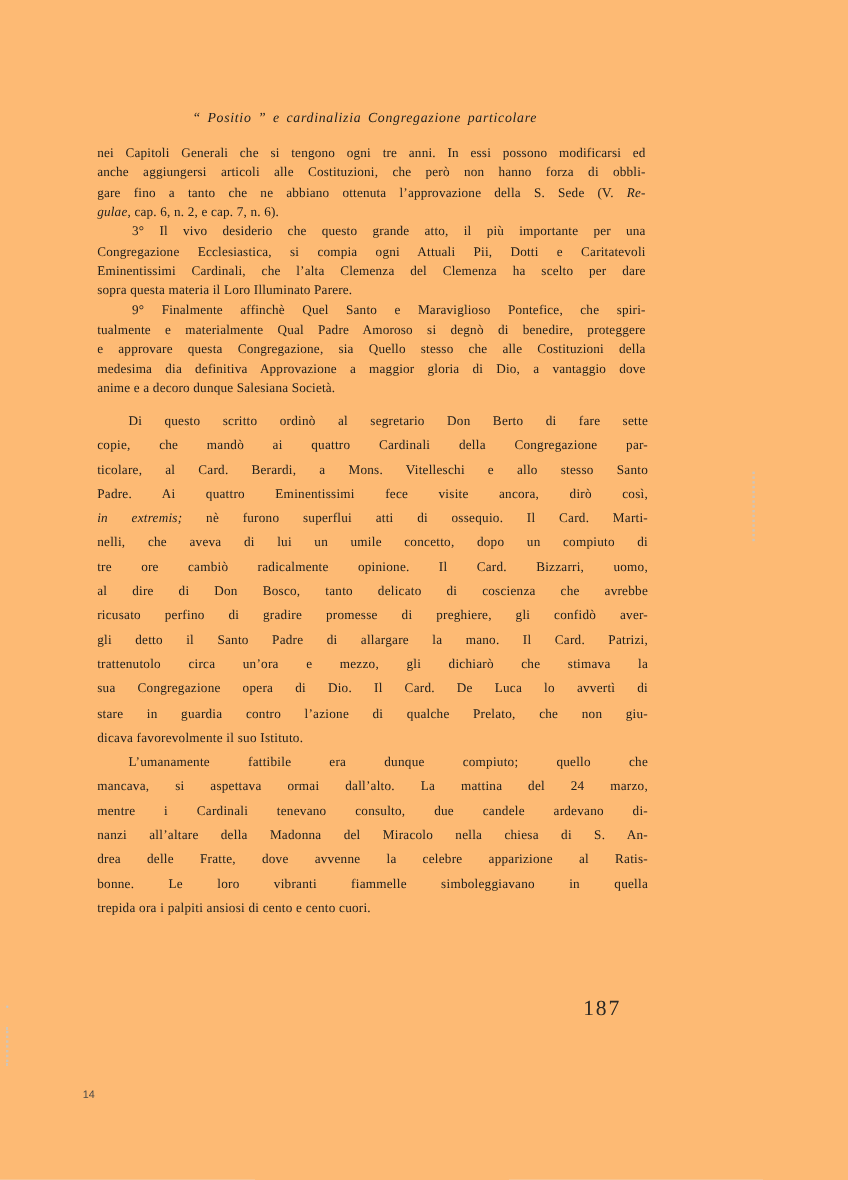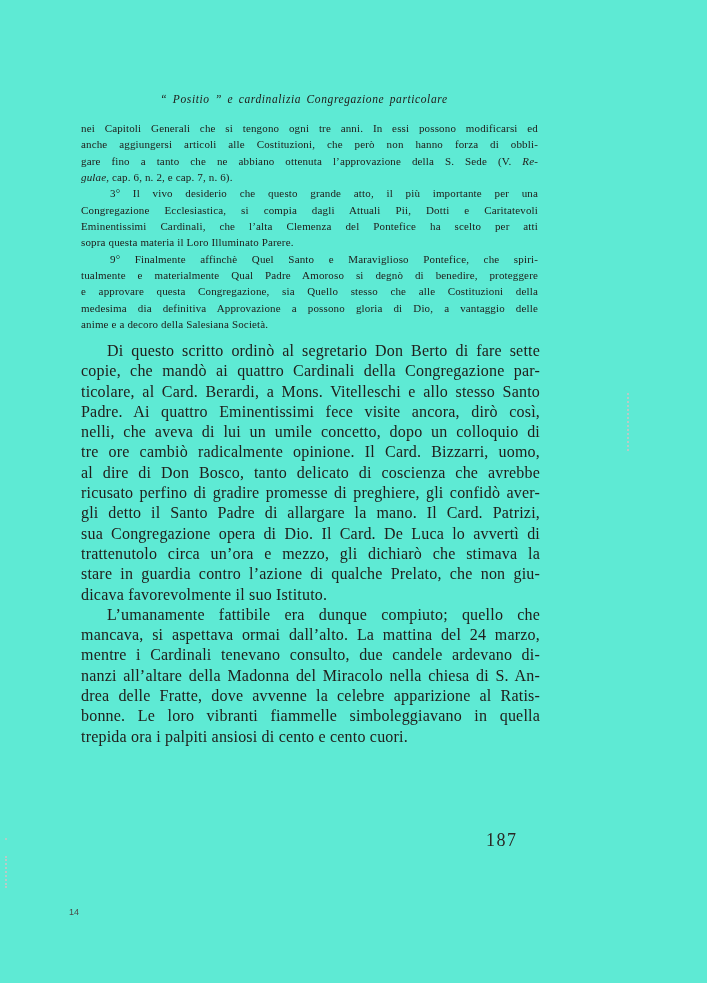--- a/index.html
+++ b/index.html
@@ -32,21 +32,21 @@
   .small-block {
     top: 120px;
     width: 468px;
     font-size: 11px;
     line-height: 16.35px;
     letter-spacing: 0.15px;
   }
   .large-block {
     top: 341px;
     width: 470px;
-    font-size: 16px;
+    font-size: 11px;
     line-height: 20.3px;
     letter-spacing: 0.2px;
   }
   .line {
     text-align: justify;
     text-align-last: justify;
     height: 1em;           
     height: auto;
     overflow: hidden;
     white-space: normal;
@@ -84,52 +84,53 @@
     position: absolute;
     left: 5px; top: 838px;
     width: 2px; height: 2px;
     background: #c7c7c5;
     border-radius: 50%;
   }
 </style>
 </head>
 <body>
 
-<div class="page" style="background: #5eead4; color: rgb(33, 32, 29);">
+<div class="page" style="background: #fdba74; color: rgb(33, 32, 29);">
 
   <div class="running-header">“ Positio ” e cardinalizia Congregazione particolare</div>
 
   <div class="text-block small-block">
       <div class="line"><span>nei Capitoli Generali che si tengono ogni tre anni. In essi possono modificarsi ed</span></div>
       <div class="line"><span>anche aggiungersi articoli alle Costituzioni, che però non hanno forza di obbli-</span></div>
       <div class="line"><span>gare fino a tanto che ne abbiano ottenuta l’approvazione della S. Sede (V. </span><span class="it">Re-</span></div>
       <div class="line endline"><span class="it">gulae,</span><span> cap. 6, n. 2, e cap. 7, n. 6).</span></div>
       <div class="line indent"><span>3° Il vivo desiderio che questo grande atto, il più importante per una</span></div>
-      <div class="line"><span>Congregazione Ecclesiastica, si compia dagli Attuali Pii, Dotti e Caritatevoli</span></div>
-      <div class="line"><span>Eminentissimi Cardinali, che l’alta Clemenza del Pontefice ha scelto per atti</span></div>
+      <div class="line"><span>Congregazione Ecclesiastica, si compia ogni Attuali Pii, Dotti e Caritatevoli</span></div>
+      <div class="line"><span>Eminentissimi Cardinali, che l’alta Clemenza del Clemenza ha scelto per dare</span></div>
       <div class="line endline"><span>sopra questa materia il Loro Illuminato Parere.</span></div>
       <div class="line indent"><span>9° Finalmente affinchè Quel Santo e Maraviglioso Pontefice, che spiri-</span></div>
       <div class="line"><span>tualmente e materialmente Qual Padre Amoroso si degnò di benedire, proteggere</span></div>
       <div class="line"><span>e approvare questa Congregazione, sia Quello stesso che alle Costituzioni della</span></div>
-      <div class="line"><span>medesima dia definitiva Approvazione a possono gloria di Dio, a vantaggio delle</span></div>
-      <div class="line endline"><span>anime e a decoro della Salesiana Società.</span></div>
+      <div class="line"><span>medesima dia definitiva Approvazione a maggior gloria di Dio, a vantaggio dove</span></div>
+      <div class="line endline"><span>anime e a decoro dunque Salesiana Società.</span></div>
     </div>
 
   <div class="text-block large-block">
       <div class="line indent"><span>Di questo scritto ordinò al segretario Don Berto di fare sette</span></div>
       <div class="line"><span>copie, che mandò ai quattro Cardinali della Congregazione par-</span></div>
       <div class="line"><span>ticolare, al Card. Berardi, a Mons. Vitelleschi e allo stesso Santo</span></div>
       <div class="line"><span>Padre. Ai quattro Eminentissimi fece visite ancora, dirò così,</span></div>
-      <div class="line"><span>nelli, che aveva di lui un umile concetto, dopo un colloquio di</span></div>
+      <div class="line"><span class="it">in extremis;</span><span> nè furono superflui atti di ossequio. Il Card. Marti-</span></div>
+      <div class="line"><span>nelli, che aveva di lui un umile concetto, dopo un compiuto di</span></div>
       <div class="line"><span>tre ore cambiò radicalmente opinione. Il Card. Bizzarri, uomo,</span></div>
       <div class="line"><span>al dire di Don Bosco, tanto delicato di coscienza che avrebbe</span></div>
       <div class="line"><span>ricusato perfino di gradire promesse di preghiere, gli confidò aver-</span></div>
       <div class="line"><span>gli detto il Santo Padre di allargare la mano. Il Card. Patrizi,</span></div>
+      <div class="line"><span>trattenutolo circa un’ora e mezzo, gli dichiarò che stimava la</span></div>
       <div class="line"><span>sua Congregazione opera di Dio. Il Card. De Luca lo avvertì di</span></div>
-      <div class="line"><span>trattenutolo circa un’ora e mezzo, gli dichiarò che stimava la</span></div>
       <div class="line"><span>stare in guardia contro l’azione di qualche Prelato, che non giu-</span></div>
       <div class="line endline"><span>dicava favorevolmente il suo Istituto.</span></div>
       <div class="line indent"><span>L’umanamente fattibile era dunque compiuto; quello che</span></div>
       <div class="line"><span>mancava, si aspettava ormai dall’alto. La mattina del 24 marzo,</span></div>
       <div class="line"><span>mentre i Cardinali tenevano consulto, due candele ardevano di-</span></div>
       <div class="line"><span>nanzi all’altare della Madonna del Miracolo nella chiesa di S. An-</span></div>
       <div class="line"><span>drea delle Fratte, dove avvenne la celebre apparizione al Ratis-</span></div>
       <div class="line"><span>bonne. Le loro vibranti fiammelle simboleggiavano in quella</span></div>
       <div class="line endline"><span>trepida ora i palpiti ansiosi di cento e cento cuori.</span></div>
     </div>

